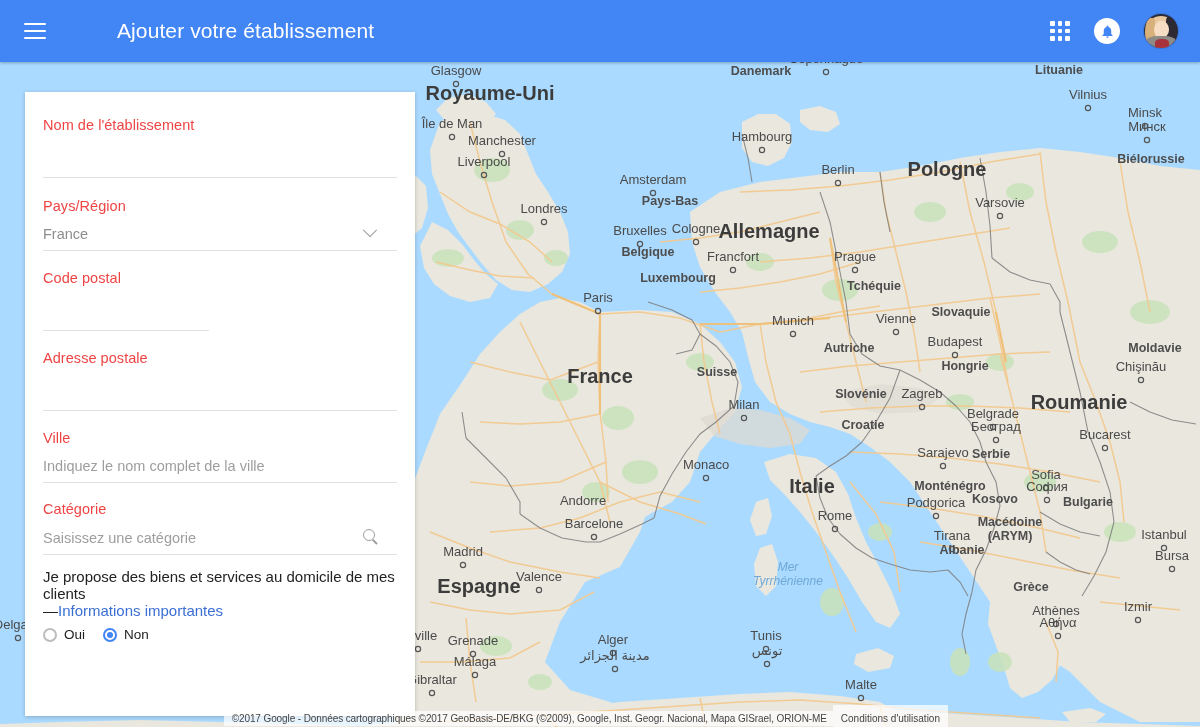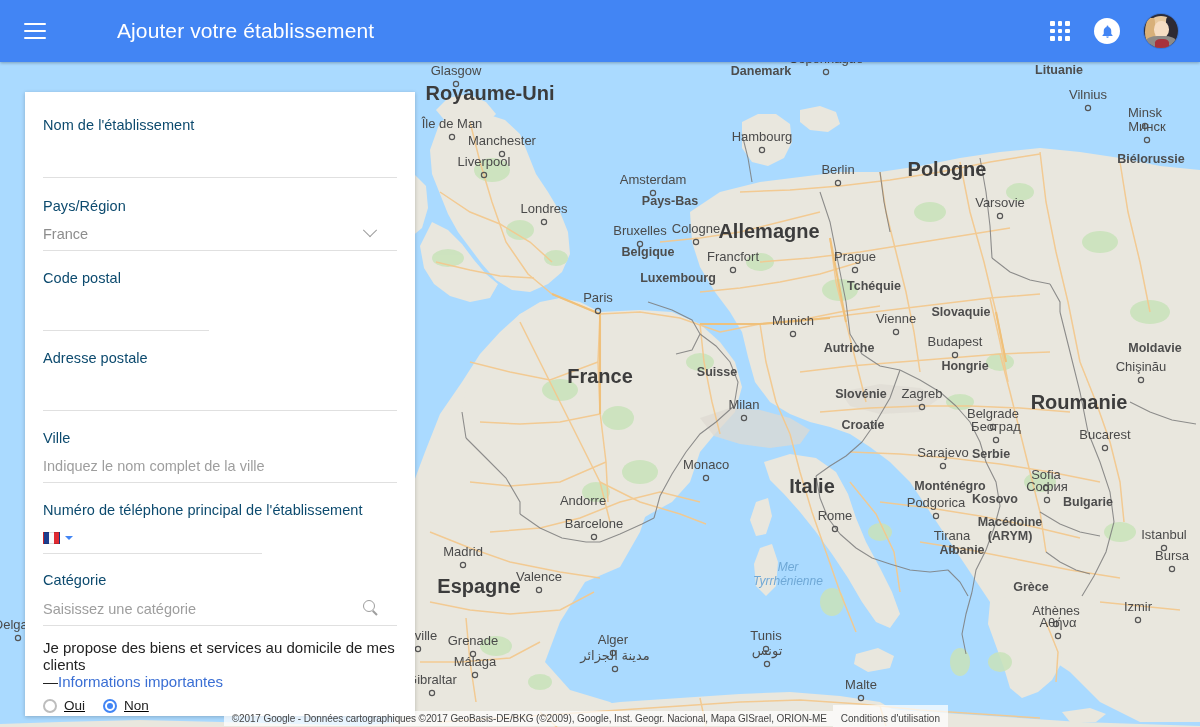--- a/index.html
+++ b/index.html
@@ -99,21 +99,21 @@
   }
 
   
   .card{
     position:absolute;left:25px;top:92px;width:390px;height:624px;
     background:#fff;z-index:25;box-shadow:0 1px 4px rgba(0,0,0,.22);
     padding:0 0 0 0;box-sizing:border-box;overflow:hidden;
   }
   .field{position:relative;padding:0 18px;box-sizing:border-box;}
   .fl-label{
-    font-size:14.5px;color:#0c4a6e;padding-top:0;line-height:18px;
+    font-size:14.5px;color:#ef4444;padding-top:0;line-height:18px;
     letter-spacing:.05px;
   }
   .fl-input{
     width:100%;box-sizing:border-box;border:0;outline:0;background:transparent;
     font-family:"Liberation Sans","DejaVu Sans",sans-serif;
     font-size:14.5px;color:#333;padding:0;margin:0;
     height:24px;line-height:24px;
   }
   .fl-input::placeholder{color:#9e9e9e;}
   .underline{
@@ -145,21 +145,21 @@
   }
   .flag-caret{
     display:inline-block;margin-left:5px;vertical-align:middle;
     width:0;height:0;border-left:4px solid transparent;border-right:4px solid transparent;
     border-top:4px solid #4285f4;cursor:pointer;
   }
   .consent-text{
     font-size:15px;color:#222;line-height:17px;padding:0 18px;
   }
   .consent-link{color:#3b6fd4;text-decoration:none;cursor:pointer;}
-  .radios{display:flex;align-items:center;gap:18px;padding:0 18px;margin-top:8px;text-decoration:underline;}
+  .radios{display:flex;align-items:center;gap:18px;padding:0 18px;margin-top:8px;}
   .radio{display:flex;align-items:center;gap:7px;cursor:pointer;}
   .radio .dot{
     width:14px;height:14px;border-radius:50%;border:2px solid #bdbdbd;
     box-sizing:border-box;position:relative;background:#fff;
   }
   .radio.checked .dot{border-color:#4285f4;}
   .radio.checked .dot:after{
     content:"";position:absolute;left:50%;top:50%;width:6px;height:6px;
     margin:-3px 0 0 -3px;border-radius:50%;background:#4285f4;
   }
@@ -578,29 +578,20 @@
       <input class="fl-input" type="text" style="margin-top: 14px;" value="">
       <div class="underline" style="margin-top:5px;"></div>
     </div>
 
     <div class="field" style="padding-top:18px;">
       <div class="fl-label">Ville</div>
       <input class="fl-input" type="text" style="margin-top: 7px;" placeholder="Indiquez le nom complet de la ville">
       <div class="underline" style="margin-top:4px;"></div>
     </div>
 
-    <div class="field" style="padding-top:18px;">
-      <div class="fl-label">Numéro de téléphone principal de l'établissement</div>
-      <div style="margin-top:9px;height:20px;display:flex;align-items:center;">
-        <span class="flag"></span>
-        <span class="flag-caret"></span>
-        <input class="fl-input" type="text" style="flex: 1 1 0%; margin-left: 8px;" value="">
-      </div>
-      <div class="underline" style="margin-top:5px;width:219px;"></div>
-    </div>
 
     <div class="field" style="padding-top:17px;">
       <div class="fl-label">Catégorie</div>
       <div style="position:relative;margin-top:8px;">
         <input class="fl-input" type="text" placeholder="Saisissez une catégorie" style="">
         <div class="search-ic">
           <span class="ring"></span>
         </div>
       </div>
       <div class="underline" style="margin-top:4px;"></div>

